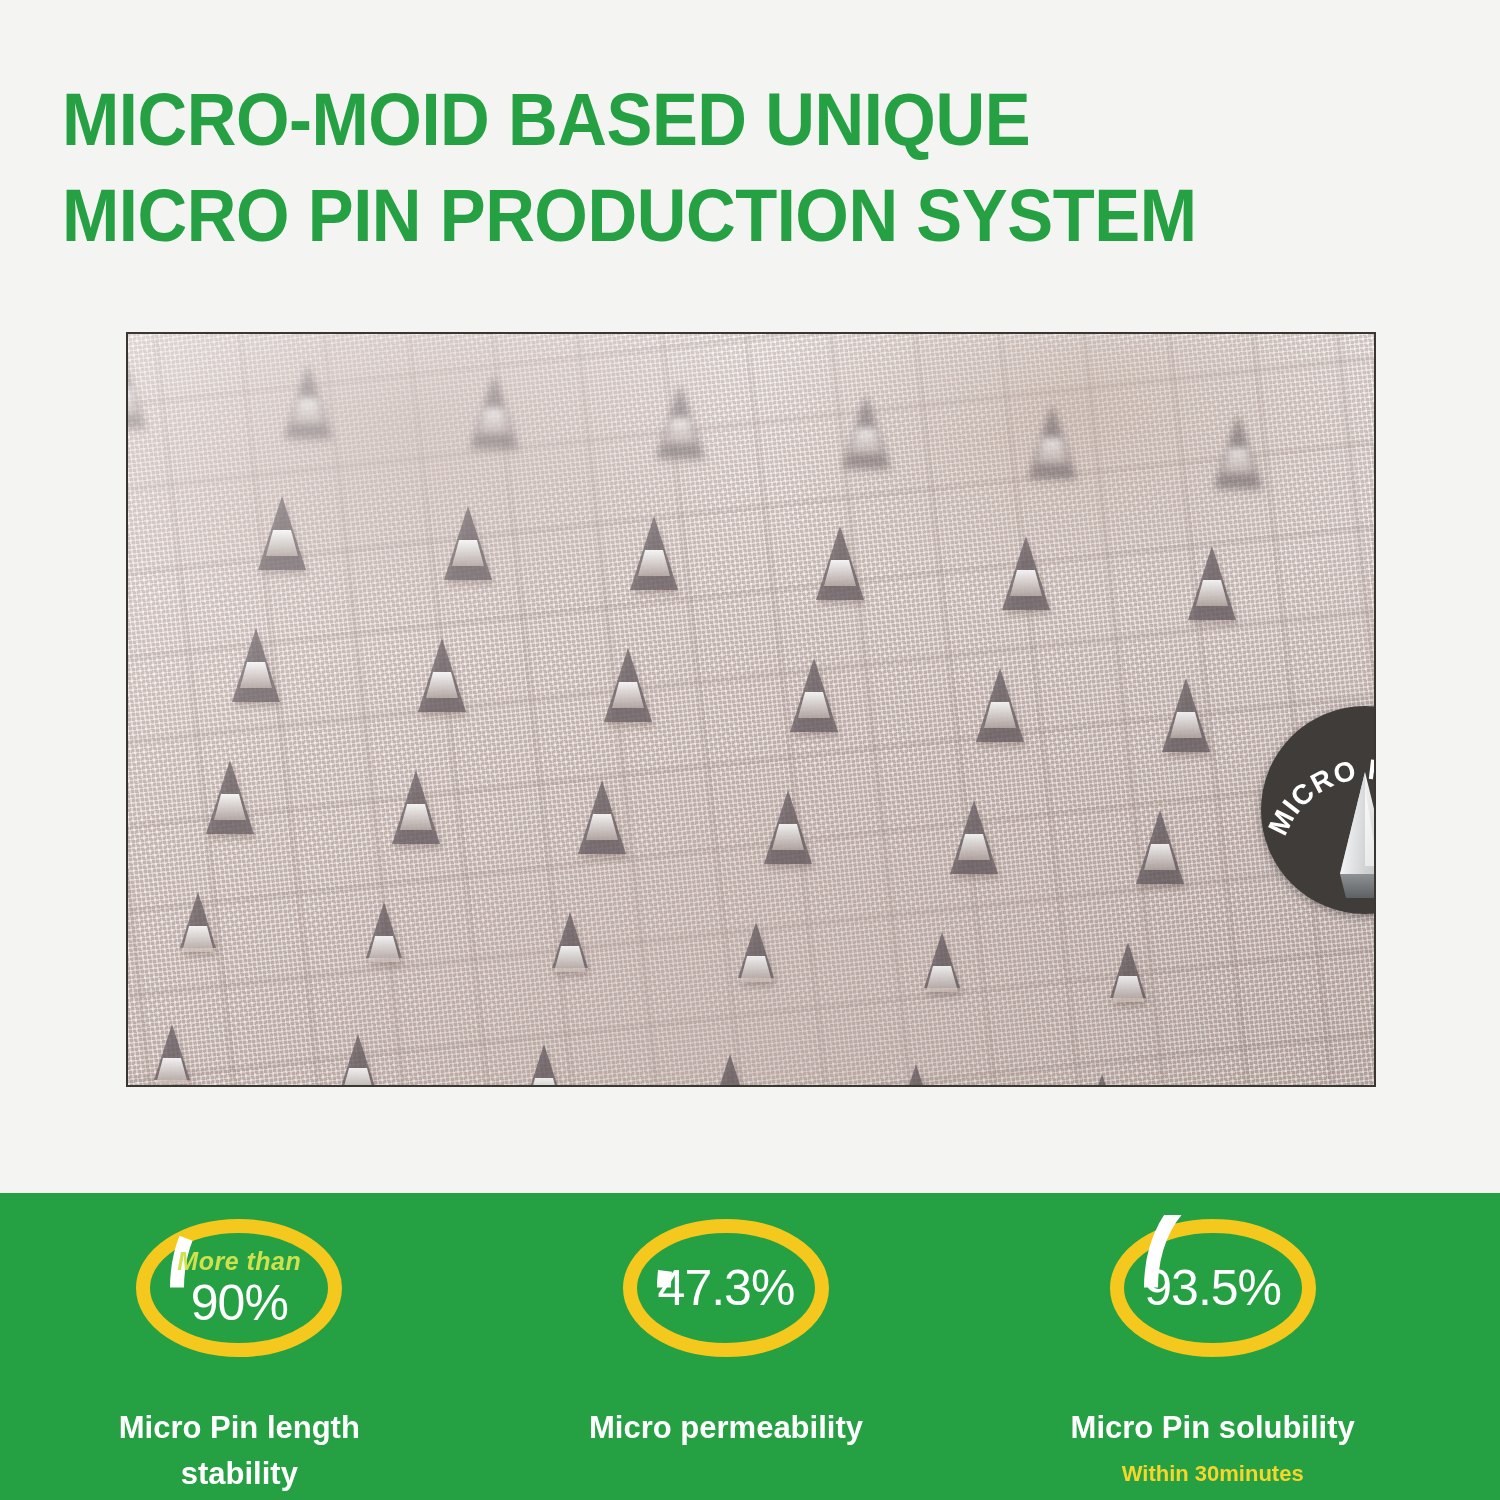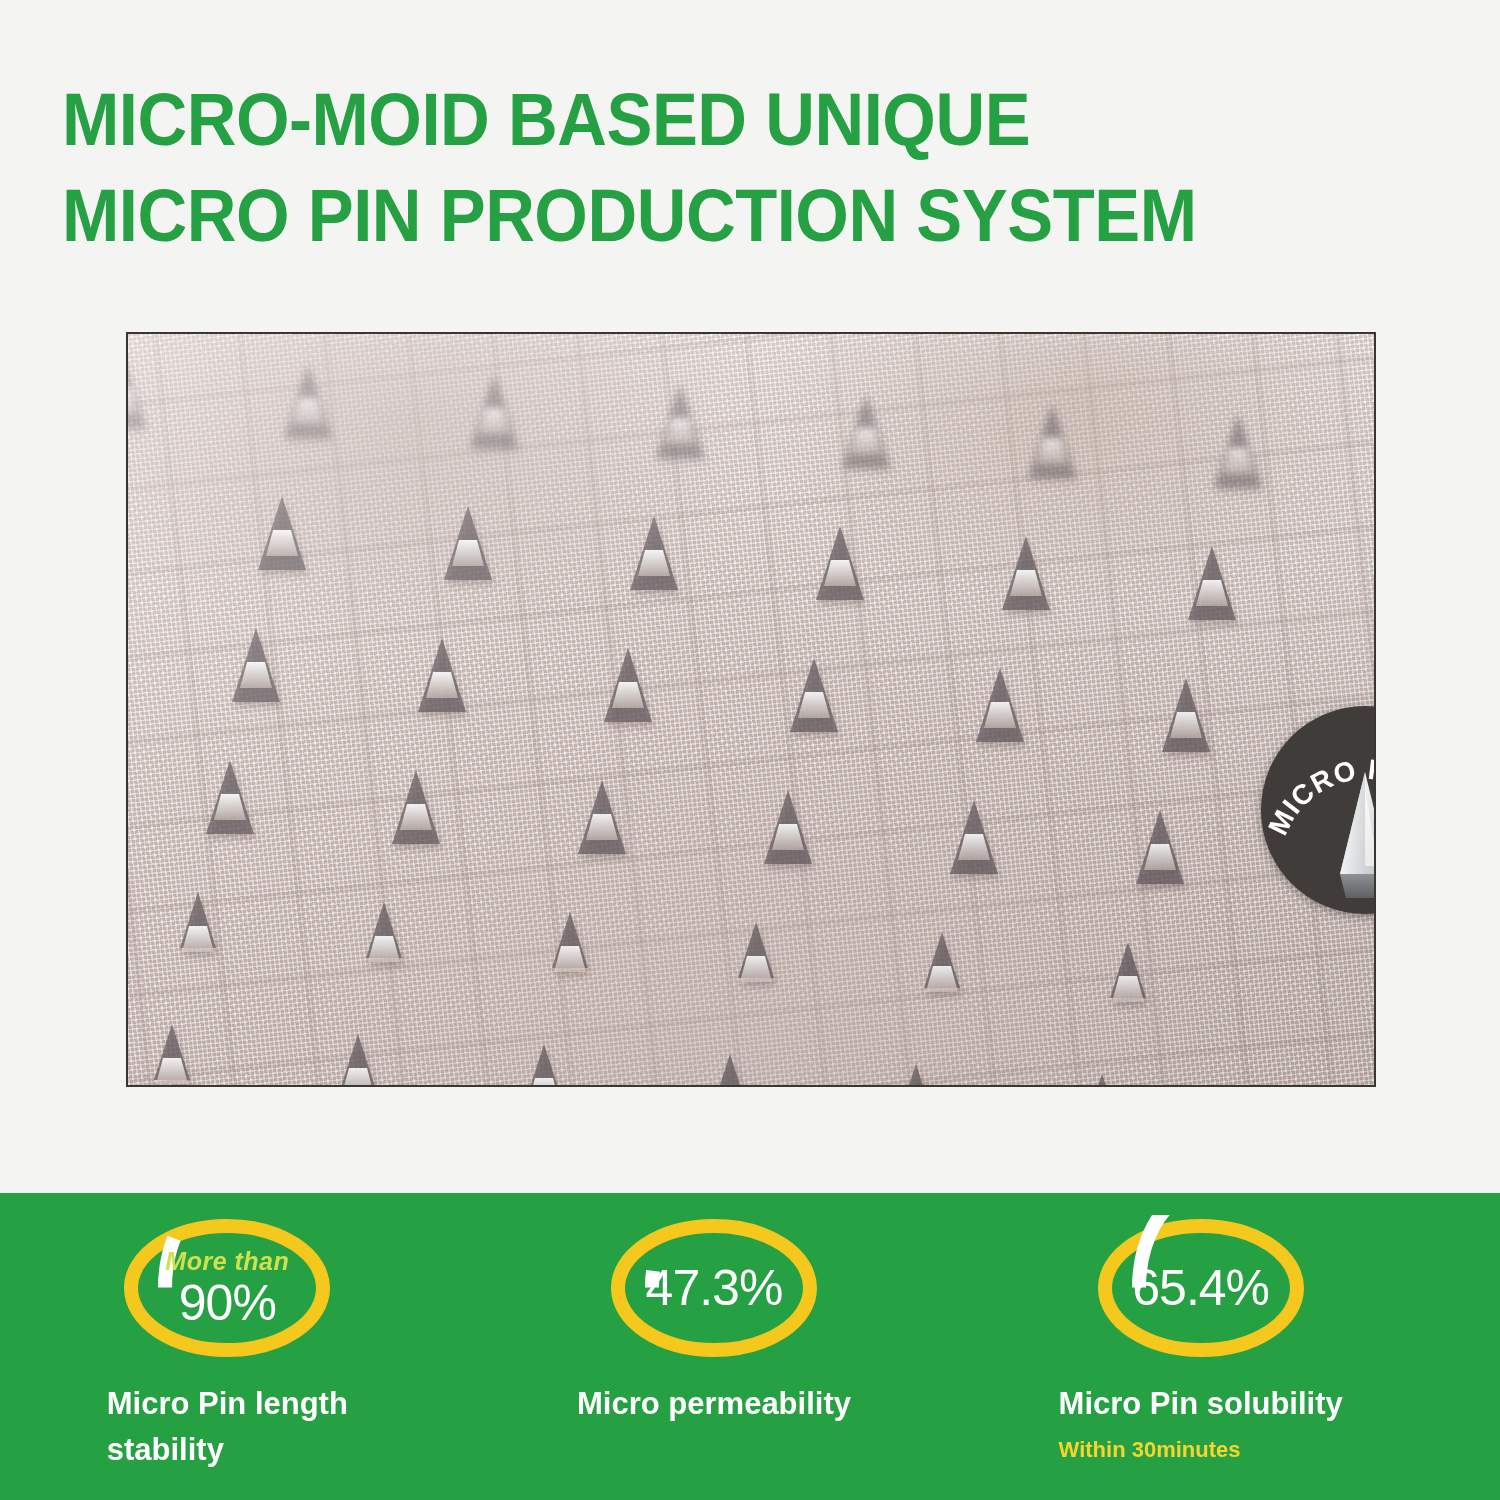--- a/index.html
+++ b/index.html
@@ -128,21 +128,21 @@
 
   
   .stats-band{
     position:absolute;
     left:0; top:1193px;
     width:1500px; height:307px;
     background:#25a043;
   }
   .stats-row{
     position:absolute;
-    left:4px; top:0; width:1420px; height:307px;
+    left:16px; top:0; width:1420px; height:307px;
     display:flex;
     gap:40px;
   }
   .stat{
     flex:1 1 0;
     display:flex;
     flex-direction:column;
     align-items:center;
   }
   .ring-wrap{
@@ -170,21 +170,22 @@
     margin-bottom:4px;
   }
   .ring-val{
     display:block;
     color:#ffffff;
     font-size:50px;
     font-weight:normal;
     letter-spacing:-1px;
   }
   .stat-label{
-    margin-top:20px;
+    margin-top:44px;
+    text-align:center;
     color:#ffffff;
     font-size:31px;
     font-weight:bold;
     line-height:46px;
     max-width:330px;
   }
   .stat-sub{
     display:block;
     color:#f6d62c;
     font-size:22px;
@@ -313,19 +314,19 @@
         </div>
         <div class="stat-label">Micro permeability</div>
       </div>
       <div class="stat">
         <div class="ring-wrap">
           <svg class="ring-svg" viewBox="0 0 222 146">
             <ellipse cx="111" cy="73" rx="96" ry="62" fill="none" stroke="#f5c81d" stroke-width="14"></ellipse>
             <ellipse cx="111" cy="73" rx="96" ry="62" fill="none" stroke="#ffffff" stroke-width="14" stroke-linecap="butt" stroke-dasharray="111.97603764180138 390.15866030349633" stroke-dashoffset="125.53367448632443" transform="rotate(-90 111 73)"></ellipse>
           </svg>
           <div class="ring-text">
-            <span class="ring-val">65.4%</span>
+            <span class="ring-val">93.5%</span>
           </div>
         </div>
         <div class="stat-label">Micro Pin solubility<span class="stat-sub">Within 30minutes</span></div>
       </div>
     </div>
 </div>
 
 </body></html>

